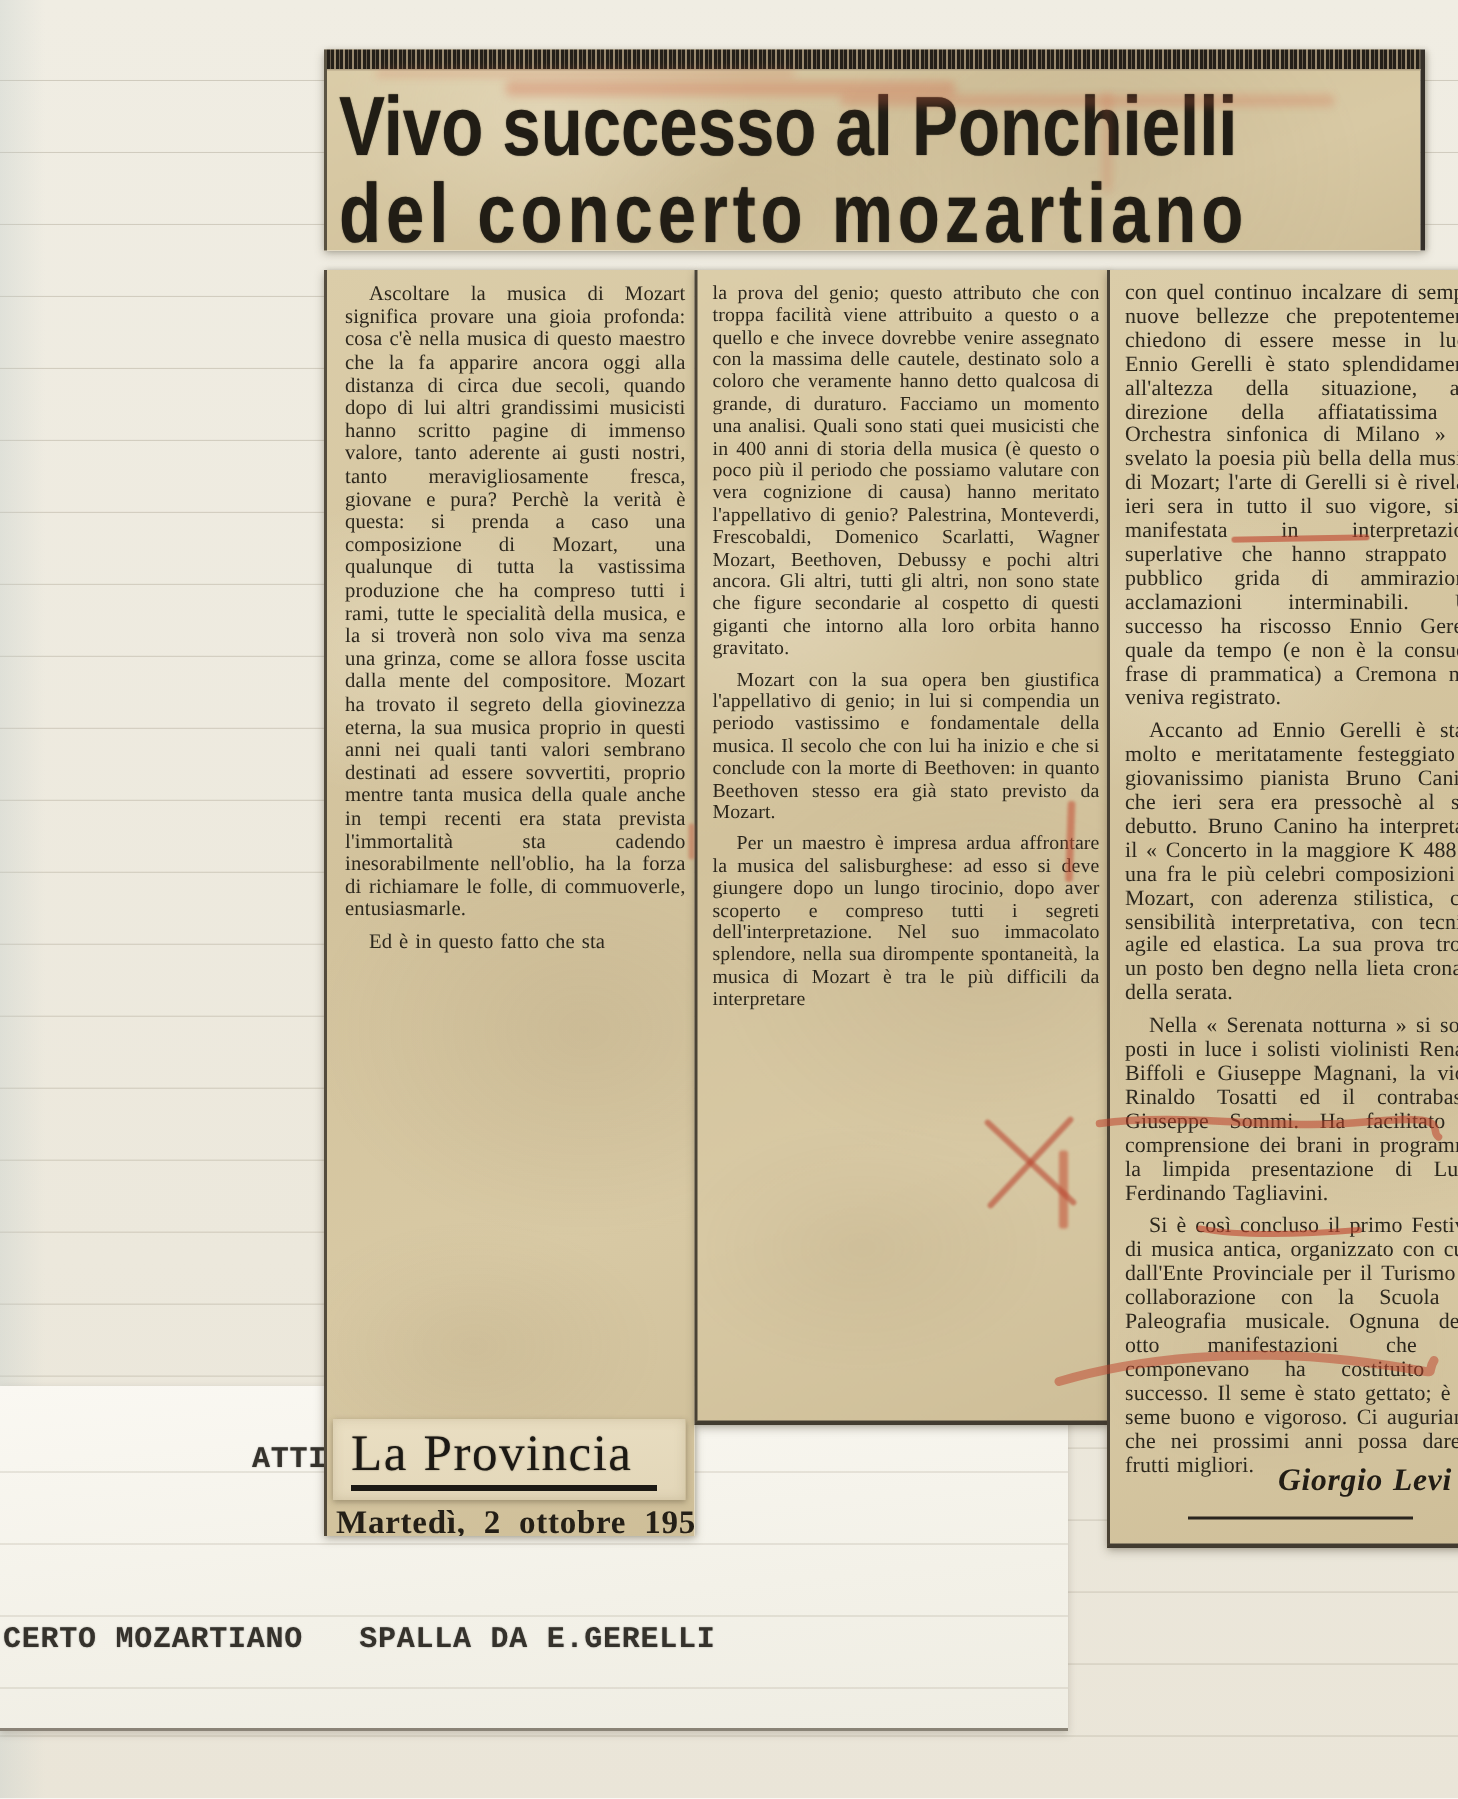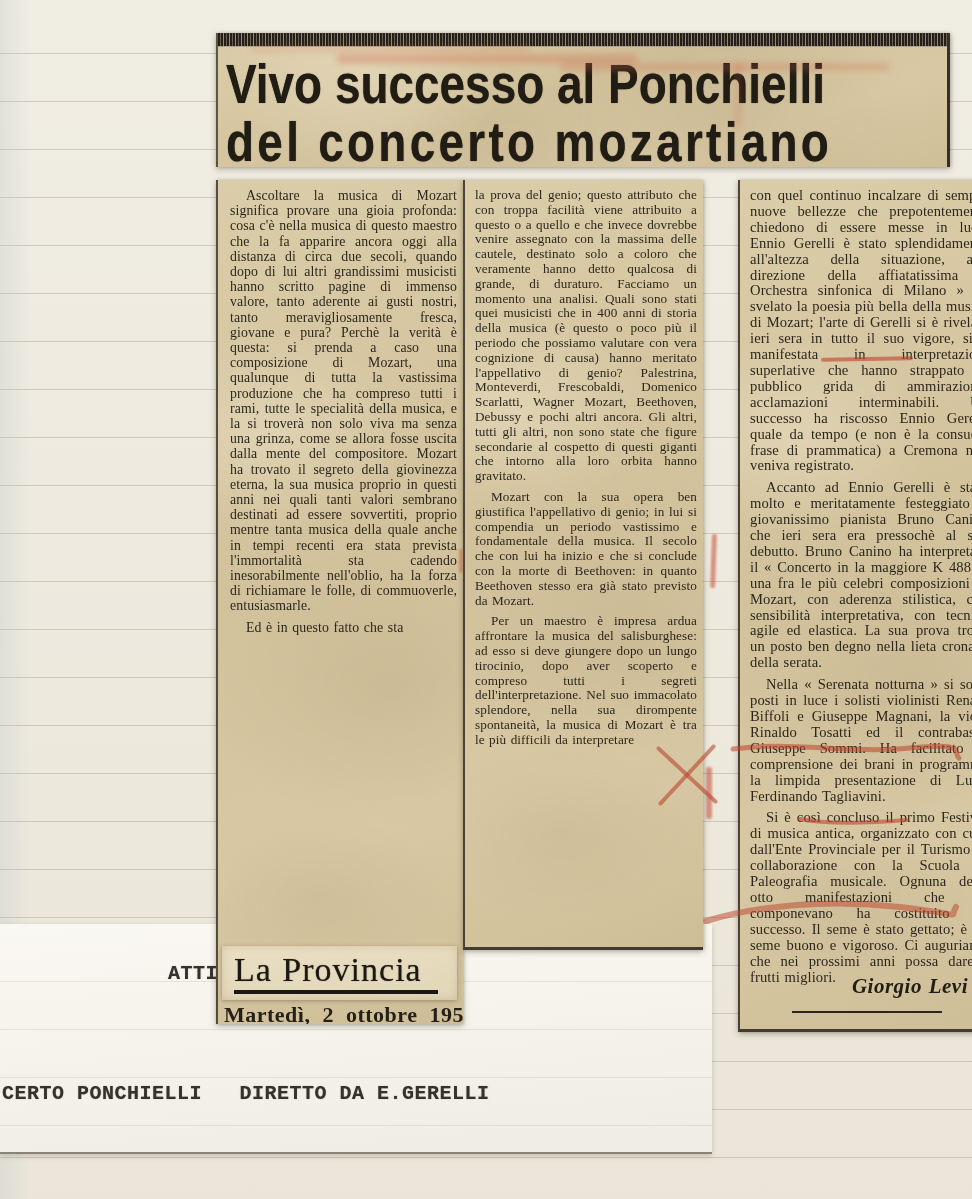--- a/index.html
+++ b/index.html
@@ -31,21 +31,21 @@
     text-shadow:0 0 1px rgba(30,25,15,.7);}
   .headline.l1{top:18px;}
   .headline.l2{top:76px;letter-spacing:4px;}
   
   .col{overflow:hidden;text-align:justify;letter-spacing:.1px;word-spacing:1px;}
   .col p{margin:0 0 6px;text-indent:16px;}
   .col p.noindent{text-indent:0;}
   .col1{left:216px;top:180px;width:247px;height:844px;
     border-left:2px solid rgba(40,35,28,.75);
     padding:8px 6px 6px 12px;font-size:13.8px;line-height:15.2px;}
-  .col2{left:463px;top:180px;width:240px;height:770px;
+  .col2{left:463px;top:180px;width:276px;height:770px;
     border-left:2px solid rgba(40,35,28,.8);border-bottom:3px solid rgba(40,35,28,.85);
     padding:8px 6px 6px 10px;font-size:13.2px;line-height:14.8px;}
   .col3{left:703px;top:180px;width:259px;height:852px;
     border-left:2px solid rgba(40,35,28,.8);border-right:3px solid #2e2a24;
     border-bottom:3px solid rgba(40,35,28,.85);
     padding:8px 6px 70px 10px;font-size:14.6px;line-height:15.9px;margin-left:35px;}
   
   .masthead{position:absolute;left:4px;right:6px;bottom:2px;}
   .masthead-strip{background:linear-gradient(175deg,#eadfc3,#e2d6b8);
     box-shadow:0 1px 4px rgba(70,60,40,.4), inset 0 0 8px rgba(120,100,60,.2);
@@ -86,21 +86,21 @@
   .xmark .b{transform:rotate(-47deg);}
   svg.redsvg{position:absolute;left:700px;top:735px;z-index:5;pointer-events:none;}
 </style>
 </head>
 <body>
 
 <div class="page">
 
   <div class="typed-sheet">
     <div class="typed t1">ATTIVITA' COME SPALLA</div>
-    <div class="typed t3">CERTO PONCHIELLI   DIRETTO DA E.GERELLI</div>
+    <div class="typed t3">CERTO MOZARTIANO   SPALLA DA E.GERELLI</div>
   </div>
 
   <div class="clip headline-clip">
     <div class="torn-band"></div>
     <div class="headline l1">Vivo successo al Ponchielli</div>
     <div class="headline l2">del concerto mozartiano</div>
   </div>
 
   <div class="clip col col1">
     <p>Ascoltare la musica di Mozart significa provare una gioia profonda: cosa c'è nella musica di questo maestro che la fa apparire ancora oggi alla distanza di circa due secoli, quando dopo di lui altri grandissimi musicisti hanno scritto pagine di immenso valore, tanto aderente ai gusti nostri, tanto meravigliosamente fresca, giovane e pura? Perchè la verità è questa: si prenda a caso una composizione di Mozart, una qualunque di tutta la vastissima produzione che ha compreso tutti i rami, tutte le specialità della musica, e la si troverà non solo viva ma senza una grinza, come se allora fosse uscita dalla mente del compositore. Mozart ha trovato il segreto della giovinezza eterna, la sua musica proprio in questi anni nei quali tanti valori sembrano destinati ad essere sovvertiti, proprio mentre tanta musica della quale anche in tempi recenti era stata prevista l'immortalità sta cadendo inesorabilmente nell'oblio, ha la forza di richiamare le folle, di commuoverle, entusiasmarle.</p>

